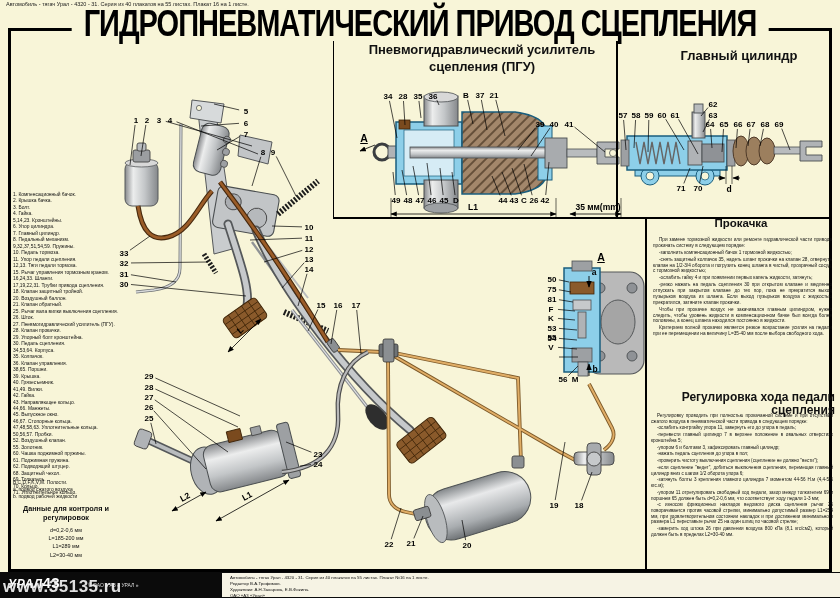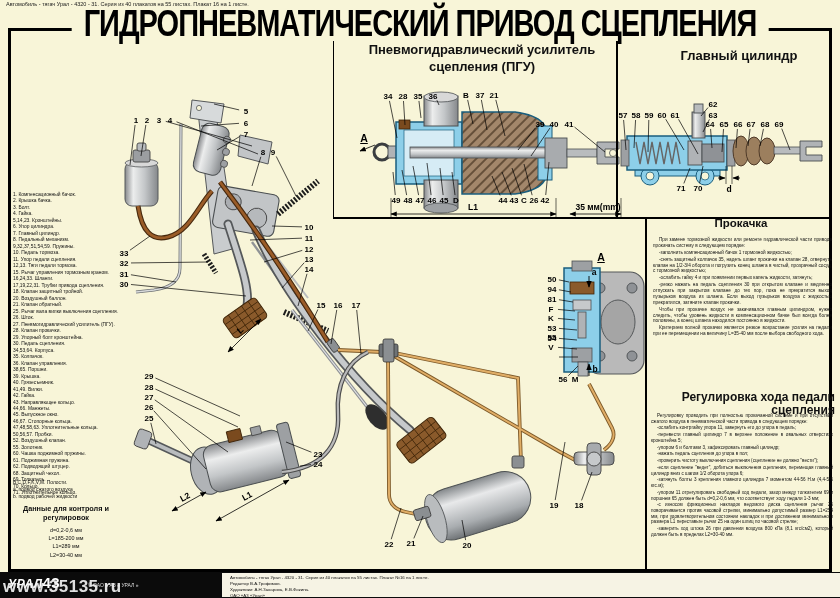--- a/index.html
+++ b/index.html
@@ -524,21 +524,21 @@
       <span class="callout" style="left: 751px; top: 124px; transform: translate(-50%, -50%);">67</span>
       <span class="callout" style="left: 765px; top: 124px; transform: translate(-50%, -50%);">68</span>
       <span class="callout" style="left: 779px; top: 124px; transform: translate(-50%, -50%);">69</span>
       <span class="callout" style="left: 681px; top: 188px; transform: translate(-50%, -50%);">71</span>
       <span class="callout" style="left: 698px; top: 188px; transform: translate(-50%, -50%);">70</span>
       <span class="callout dim" style="left: 729px; top: 189px; transform: translate(-50%, -50%);">d</span>
     </div>
   <div class="callout-layer">
       <span class="callout big ul" style="left: 601px; top: 257px; transform: translate(-50%, -50%);">A</span>
       <span class="callout" style="left: 552px; top: 279px; transform: translate(-50%, -50%);">50</span>
-      <span class="callout" style="left: 552px; top: 289px; transform: translate(-50%, -50%);">94</span>
+      <span class="callout" style="left: 552px; top: 289px; transform: translate(-50%, -50%);">75</span>
       <span class="callout" style="left: 552px; top: 299px; transform: translate(-50%, -50%);">81</span>
       <span class="callout" style="left: 551px; top: 309px; transform: translate(-50%, -50%);">F</span>
       <span class="callout" style="left: 551px; top: 318px; transform: translate(-50%, -50%);">K</span>
       <span class="callout" style="left: 552px; top: 328px; transform: translate(-50%, -50%);">53</span>
       <span class="callout" style="left: 552px; top: 338px; transform: translate(-50%, -50%);">54</span>
       <span class="callout" style="left: 551px; top: 347px; transform: translate(-50%, -50%);">V</span>
       <span class="callout" style="left: 552px; top: 337px; transform: translate(-50%, -50%);">55</span>
       <span class="callout" style="left: 563px; top: 379px; transform: translate(-50%, -50%);">56</span>
       <span class="callout" style="left: 575px; top: 379px; transform: translate(-50%, -50%);">M</span>
       <span class="callout dim" style="left: 594px; top: 272px; transform: translate(-50%, -50%);">a</span>

